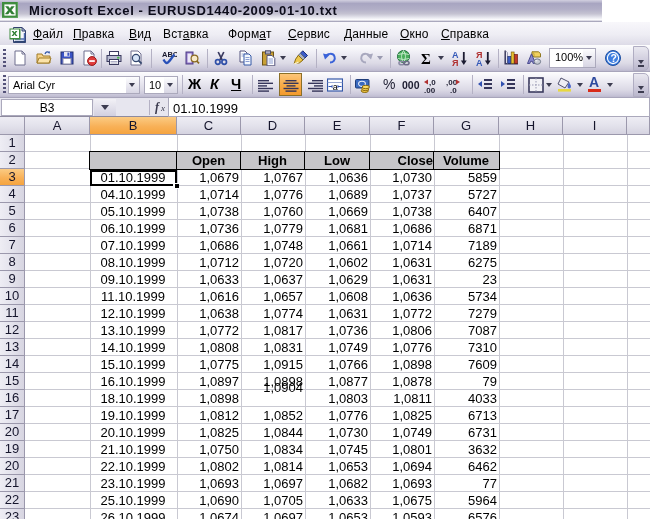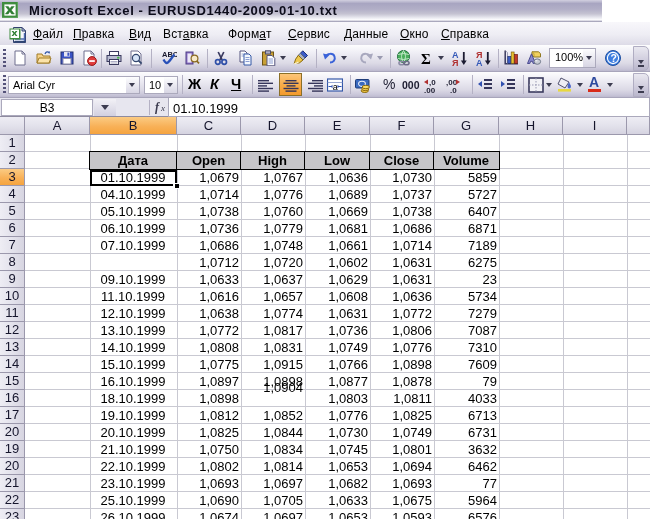--- a/index.html
+++ b/index.html
@@ -369,25 +369,24 @@
 <div class="ghl" style="left:25px;top:340px;width:625px"></div>
 <div class="ghl" style="left:25px;top:357px;width:625px"></div>
 <div class="ghl" style="left:25px;top:374px;width:625px"></div>
 <div class="ghl" style="left:25px;top:391px;width:625px"></div>
 <div class="abs" style="left:89px;top:34px;width:411px;height:19px;background:#C6C5C9;border:1px solid #000"></div>
 <div class="abs" style="left:176px;top:35px;width:1px;height:17px;background:#000"></div>
 <div class="abs" style="left:240px;top:35px;width:1px;height:17px;background:#000"></div>
 <div class="abs" style="left:304px;top:35px;width:1px;height:17px;background:#000"></div>
 <div class="abs" style="left:369px;top:35px;width:1px;height:17px;background:#000"></div>
 <div class="abs" style="left:433px;top:35px;width:1px;height:17px;background:#000"></div>
-<div class="abs" style="left:90px;top:35px;width:86px;font-size:13px;font-weight:bold;text-align:center;line-height:17px;height:17px">Дата</div>
 <div class="abs" style="left:177px;top:35px;width:63px;font-size:13px;font-weight:bold;text-align:center;line-height:17px;height:17px">Open</div>
 <div class="abs" style="left:241px;top:35px;width:63px;font-size:13px;font-weight:bold;text-align:center;line-height:17px;height:17px">High</div>
 <div class="abs" style="left:305px;top:35px;width:64px;font-size:13px;font-weight:bold;text-align:center;line-height:17px;height:17px">Low</div>
-<div class="abs" style="left:370px;top:35px;width:63px;font-size:13px;font-weight:bold;text-align:center;line-height:17px;height:17px">Close</div>
+<div class="abs" style="left:370px;top:35px;width:63px;font-size:13px;font-weight:bold;text-align:right;line-height:17px;height:17px">Close</div>
 <div class="abs" style="left:434px;top:35px;width:64px;font-size:13px;font-weight:bold;text-align:center;line-height:17px;height:17px">Volume</div>
 <div class="cell ctr" style="left:90px;top:52px;width:86px">01.10.1999</div>
 <div class="cell num" style="left:177px;top:52px;width:62px">1,0679</div>
 <div class="cell num" style="left:241px;top:52px;width:62px">1,0767</div>
 <div class="cell num" style="left:305px;top:52px;width:63px">1,0636</div>
 <div class="cell num" style="left:370px;top:52px;width:62px">1,0730</div>
 <div class="cell num" style="left:434px;top:52px;width:63px">5859</div>
 <div class="cell ctr" style="left:90px;top:69px;width:86px">04.10.1999</div>
 <div class="cell num" style="left:177px;top:69px;width:62px">1,0714</div>
 <div class="cell num" style="left:241px;top:69px;width:62px">1,0776</div>
@@ -405,20 +404,21 @@
 <div class="cell num" style="left:241px;top:103px;width:62px">1,0779</div>
 <div class="cell num" style="left:305px;top:103px;width:63px">1,0681</div>
 <div class="cell num" style="left:370px;top:103px;width:62px">1,0686</div>
 <div class="cell num" style="left:434px;top:103px;width:63px">6871</div>
 <div class="cell ctr" style="left:90px;top:120px;width:86px">07.10.1999</div>
 <div class="cell num" style="left:177px;top:120px;width:62px">1,0686</div>
 <div class="cell num" style="left:241px;top:120px;width:62px">1,0748</div>
 <div class="cell num" style="left:305px;top:120px;width:63px">1,0661</div>
 <div class="cell num" style="left:370px;top:120px;width:62px">1,0714</div>
 <div class="cell num" style="left:434px;top:120px;width:63px">7189</div>
+<div class="cell ctr" style="left:90px;top:137px;width:86px">08.10.1999</div>
 <div class="cell num" style="left:177px;top:137px;width:62px">1,0712</div>
 <div class="cell num" style="left:241px;top:137px;width:62px">1,0720</div>
 <div class="cell num" style="left:305px;top:137px;width:63px">1,0602</div>
 <div class="cell num" style="left:370px;top:137px;width:62px">1,0631</div>
 <div class="cell num" style="left:434px;top:137px;width:63px">6275</div>
 <div class="cell ctr" style="left:90px;top:154px;width:86px">09.10.1999</div>
 <div class="cell num" style="left:177px;top:154px;width:62px">1,0633</div>
 <div class="cell num" style="left:241px;top:154px;width:62px">1,0637</div>
 <div class="cell num" style="left:305px;top:154px;width:63px">1,0629</div>
 <div class="cell num" style="left:370px;top:154px;width:62px">1,0631</div>

